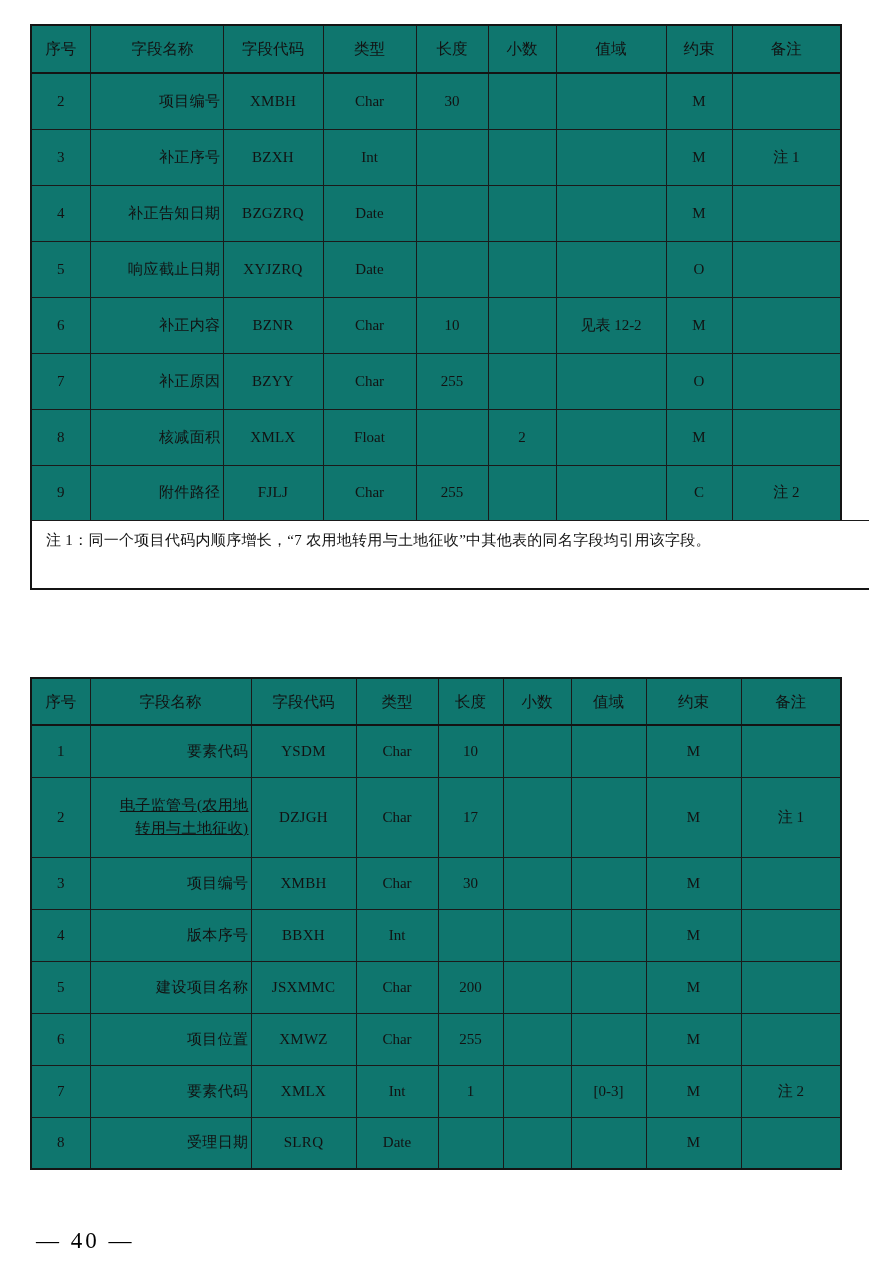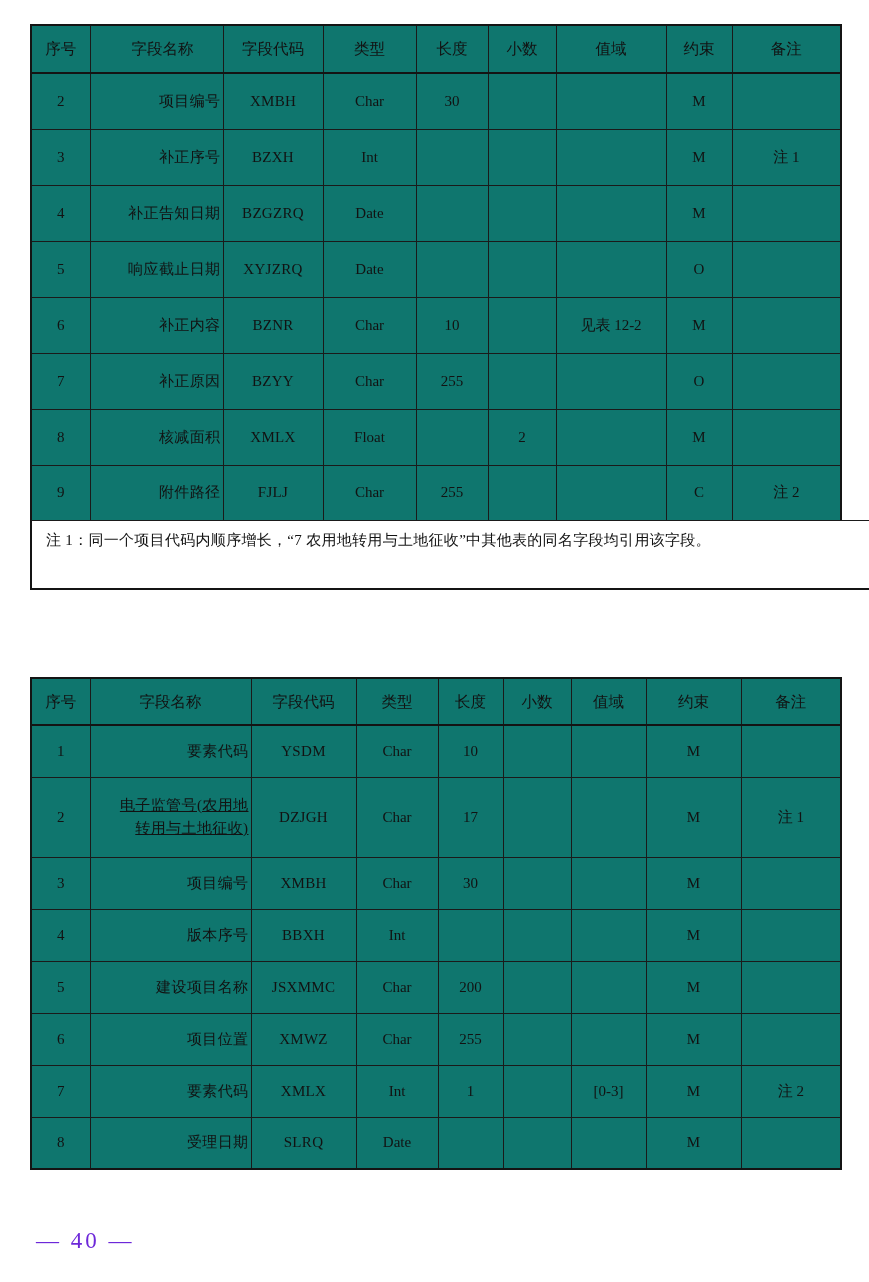--- a/index.html
+++ b/index.html
@@ -119,21 +119,21 @@
     white-space: nowrap;
   }
 
   
   .page-footer {
     position: absolute;
     left: 36px;
     top: 1228px;
     font-size: 23px;
     letter-spacing: 3px;
-    color: #6d28d9;
+    color: #000000;
     white-space: nowrap;
   }
 </style>
 </head>
 <body>
 
 <div class="page">
 
   <table class="spec" id="table-bzgz">
     <colgroup>

